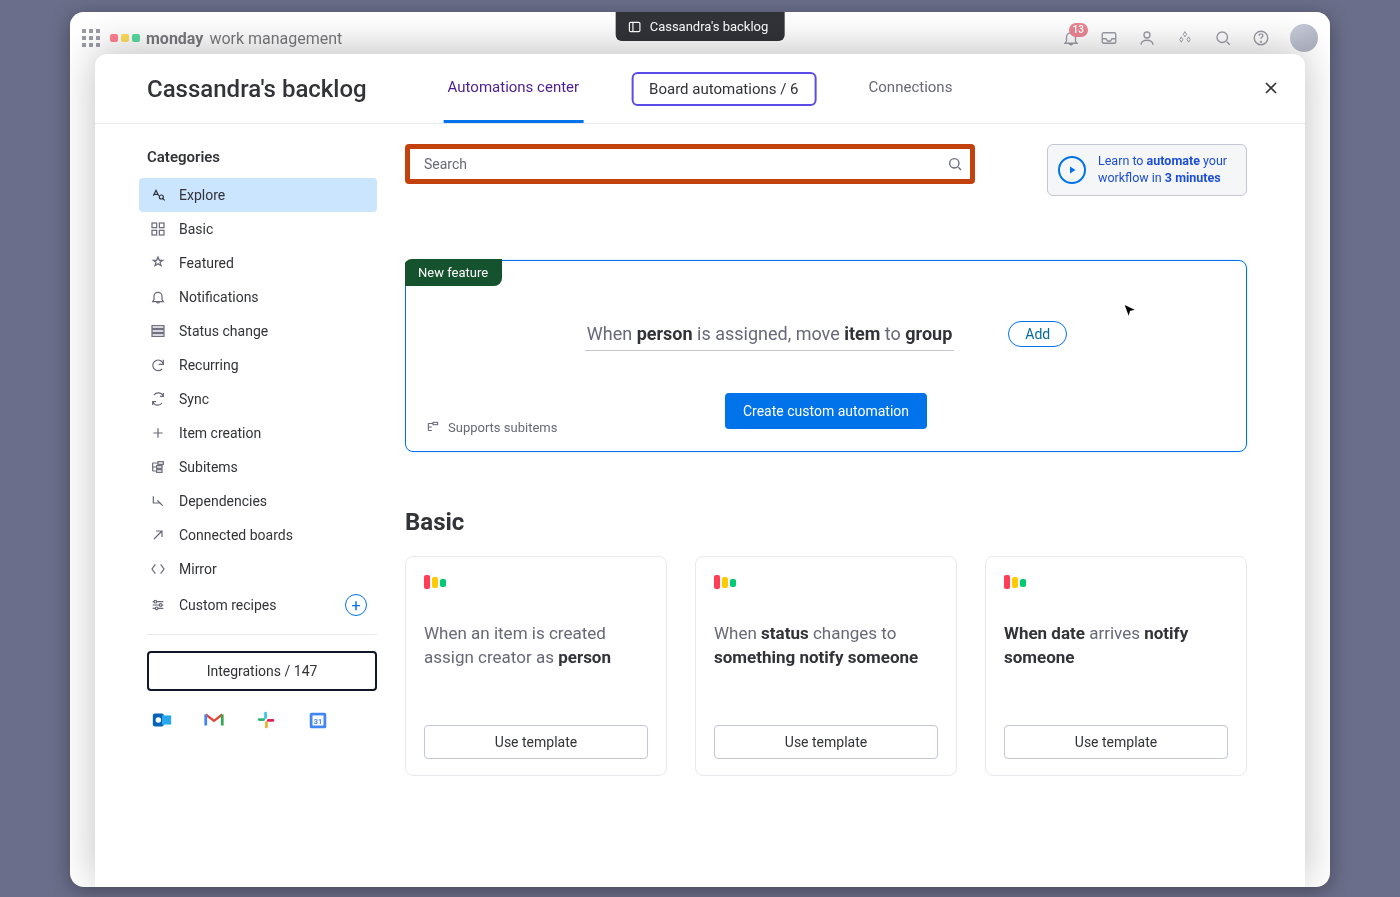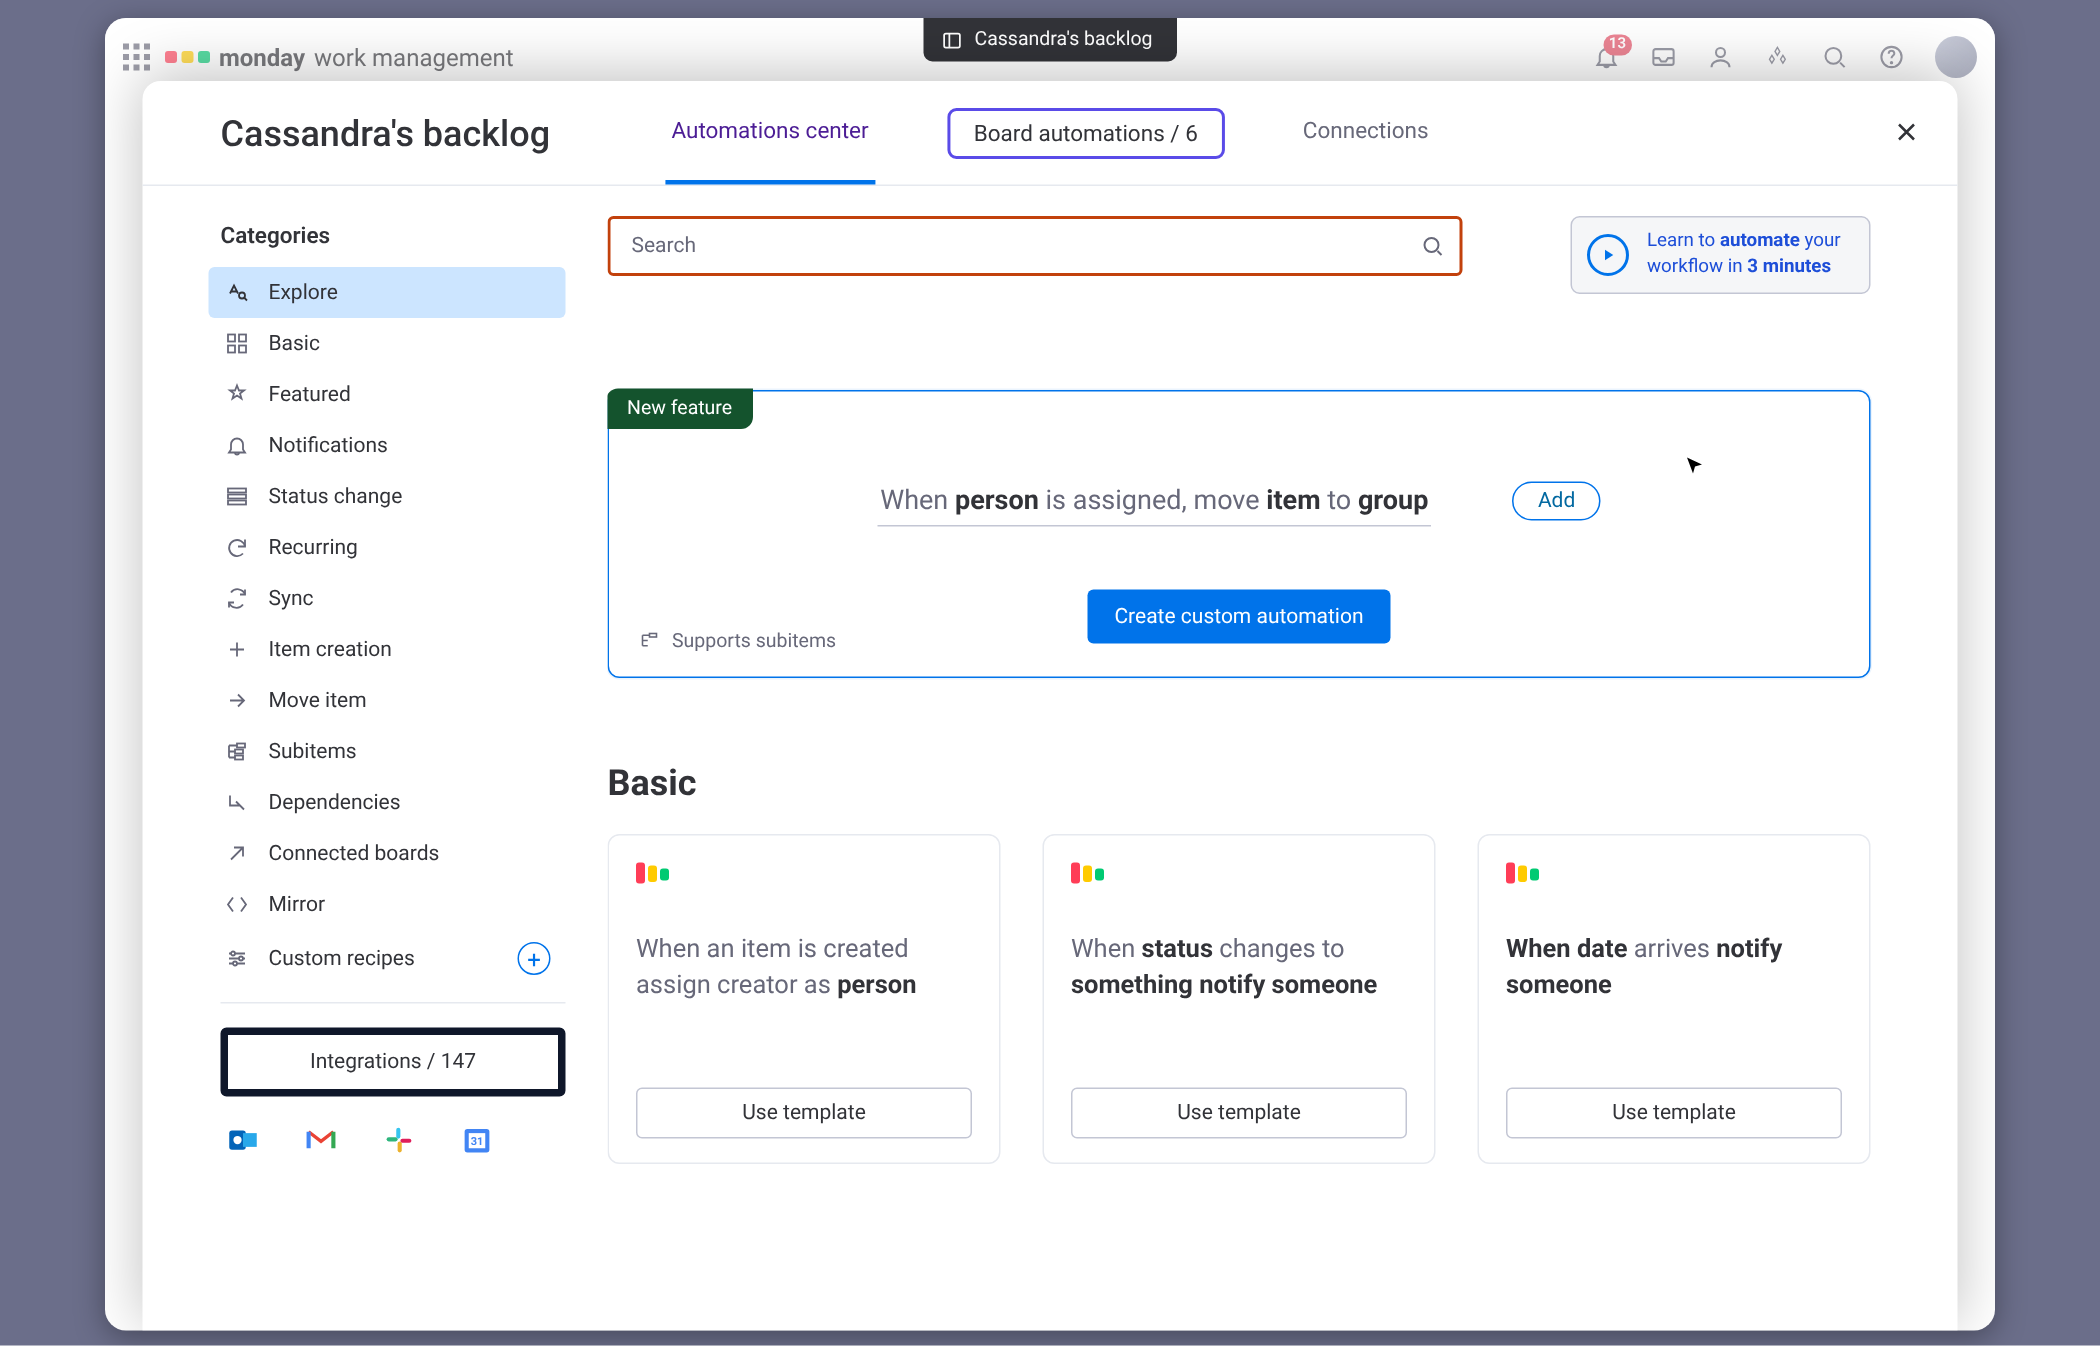--- a/index.html
+++ b/index.html
@@ -29,27 +29,27 @@
 .close-x{ position:absolute; right:24px; top:24px; cursor:pointer; color:#323338;}
 .modal-body{ flex:1; display:flex; overflow:hidden;}
 .sidebar{ width:310px; padding:24px 28px 16px 52px; display:flex; flex-direction:column; overflow-y:auto;}
 .sb-title{ font-size:15px; font-weight:600; color:#323338; margin-bottom:12px;}
 .sb-item{ display:flex; align-items:center; gap:12px; padding:8px 10px; border-radius:4px; color:#323338; font-size:14px; cursor:pointer; margin-left:-8px;}
 .sb-item.active{ background:#cce5ff;}
 .sb-item .ic{ width:18px; height:18px; flex:0 0 18px; display:flex; align-items:center; justify-content:center; color:#676879;}
 .sb-item .label{ flex:1;}
 .sb-item .add-circle{ width:22px;height:22px;border:1.5px solid #0073ea; border-radius:50%; color:#0073ea; display:flex; align-items:center; justify-content:center; font-size:16px; font-weight:400;}
 .sb-divider{ border-top:1px solid #e6e9ef; margin:10px 0 16px;}
-.integrations-btn{ border:5px solid #0f172a; border-radius:4px; padding:10px; text-align:center; font-size:14px; color:#323338; cursor:pointer; background:#fff;}
+.integrations-btn{ border:2px solid #0f172a; border-radius:4px; padding:10px; text-align:center; font-size:14px; color:#323338; cursor:pointer; background:#fff;}
 .int-icons{ display:flex; gap:30px; margin-top:18px; padding-left:4px; align-items:center;}
 .int-ic{ width:22px;height:22px;}
 .main{ flex:1; padding:20px 58px 24px 0; overflow-y:auto;}
 .top-row{ display:flex; align-items:flex-start; gap:20px; }
 .search-wrap{ flex:0 0 570px; position:relative;}
-.search-input{ width:100%; height:40px; border:2px solid #c2410c; border-radius:4px; padding:0 40px 0 14px; font-size:14px; color:#323338; outline:none;}
+.search-input{ width:100%; height:40px; border:5px solid #c2410c; border-radius:4px; padding:0 40px 0 14px; font-size:14px; color:#323338; outline:none;}
 .search-input::placeholder{ color:#676879;}
 .search-ic{ position:absolute; right:12px; top:50%; transform:translateY(-50%); color:#676879;}
 .learn-card{ margin-left:auto; display:flex; align-items:center; gap:12px; background:#f5f6f8; border:1px solid #c3c6d4; border-radius:6px; padding:8px 14px 8px 10px; cursor:pointer; max-width:200px;}
 .play-ic{ width:28px;height:28px;border:2px solid #0073ea; border-radius:50%; display:flex; align-items:center; justify-content:center; color:#0073ea; flex:0 0 28px;}
 .learn-text{ font-size:12.5px; color:#1d4ed8; line-height:1.35;}
 .learn-text b{ font-weight:700;}
 .feature-card{ margin-top:64px; border:1px solid #0073ea; border-radius:8px; position:relative; padding:56px 30px 22px; box-shadow: 0 0 0 1px rgba(0,115,234,.08);}
 .nf-badge{ position:absolute; top:-2px; left:-2px; background:#14532d; color:#fff; font-size:13px; padding:6px 14px; border-top-left-radius:8px; border-bottom-right-radius:8px;}
 .recipe-row{ display:flex; align-items:center; justify-content:center; gap:14px; position:relative;}
 .recipe-text{ font-size:18px; color:#676879; border-bottom:1px solid #c3c6d4; padding:6px 2px;}
@@ -245,28 +245,20 @@
           <span class="ic">
               <svg width="16" height="16" viewBox="0 0 24 24" fill="none" stroke="#676879" stroke-width="1.8">
                 <path d="M12 5v14M5 12h14"></path>
               </svg>
             </span>
           <span class="label">Item creation</span>
         </div>
         <div class="sb-item">
           <span class="ic">
               <svg width="16" height="16" viewBox="0 0 24 24" fill="none" stroke="#676879" stroke-width="1.8">
-                <path d="M5 12h14M13 6l6 6-6 6"></path>
-              </svg>
-            </span>
-          <span class="label">Move item</span>
-        </div>
-        <div class="sb-item">
-          <span class="ic">
-              <svg width="16" height="16" viewBox="0 0 24 24" fill="none" stroke="#676879" stroke-width="1.8">
                 <path d="M4 6h8M4 6v12M4 12h6M4 18h6"></path>
                 <rect x="12" y="4" width="8" height="4"></rect>
                 <rect x="10" y="10" width="8" height="4"></rect>
                 <rect x="10" y="16" width="8" height="4"></rect>
               </svg>
             </span>
           <span class="label">Subitems</span>
         </div>
         <div class="sb-item">
           <span class="ic">

